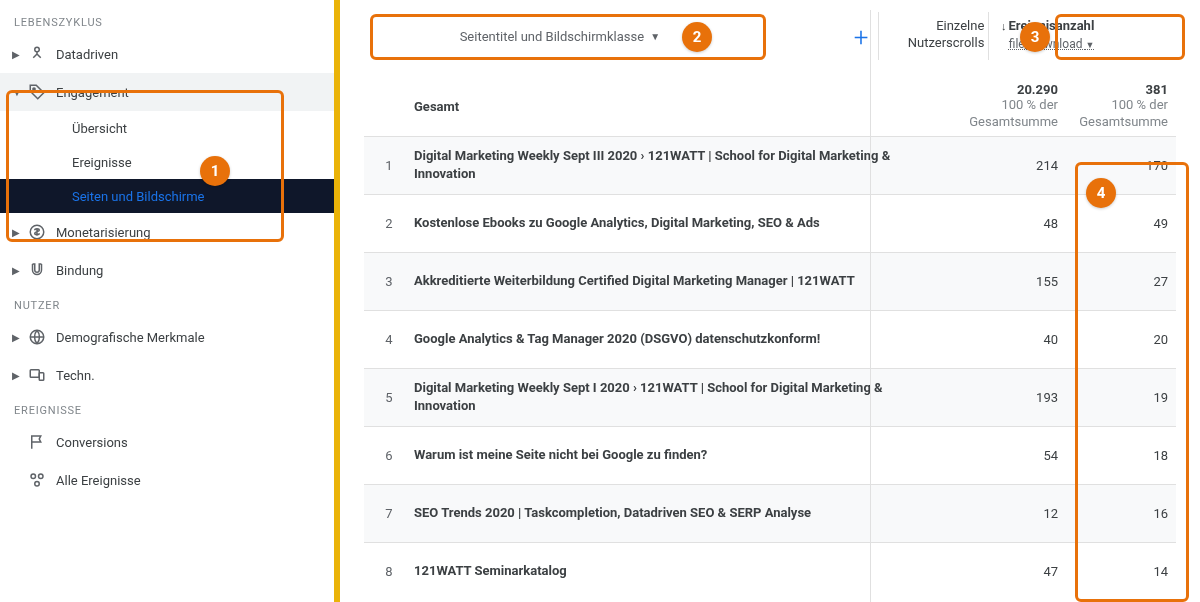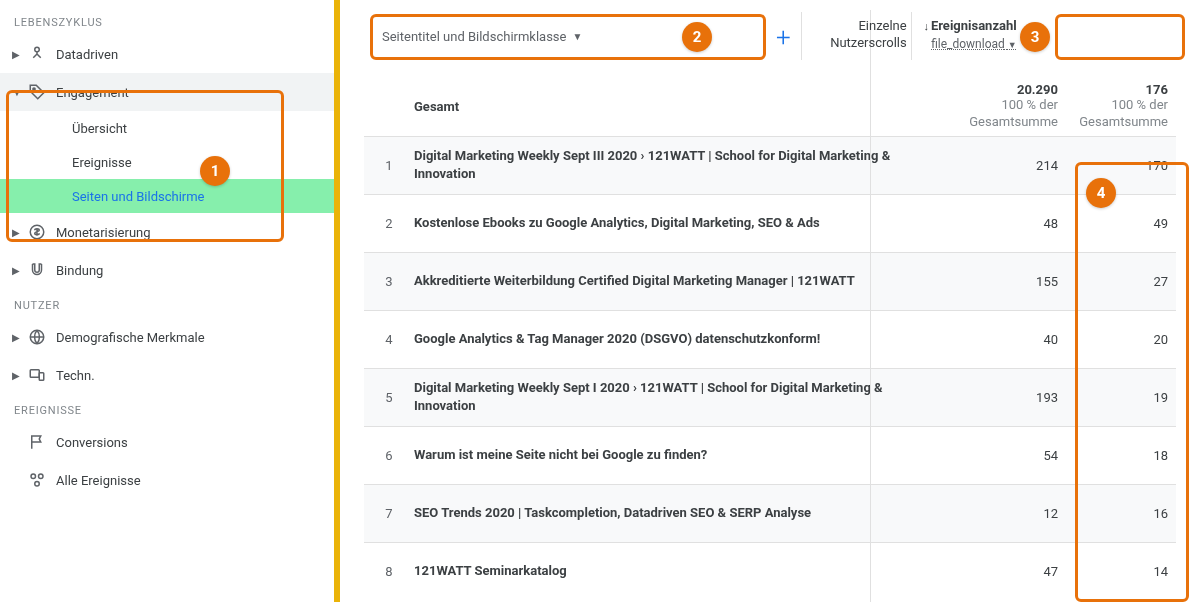--- a/index.html
+++ b/index.html
@@ -52,21 +52,21 @@
   }
   .nav-item.expanded { background: #f1f3f4; }
   .nav-sub {
     display: flex;
     align-items: center;
     min-height: 34px;
     padding: 6px 12px 6px 72px;
     cursor: pointer;
     color: #3c4043;
   }
-  .nav-sub.active { color: #1a73e8; background: #86efac; }
+  .nav-sub.active { color: #1a73e8; background: #0f172a; }
   .nav-subgroup { position: relative; }
 
   
   .callout {
     position: absolute;
     border: 3px solid #e8710a;
     border-radius: 6px;
     pointer-events: none;
   }
   .badge {
@@ -90,21 +90,21 @@
   
   .main {
     flex: 1;
     position: relative;
     padding: 12px 24px 0 24px;
     overflow: hidden;
   }
   .controls {
     display: flex;
     align-items: flex-end;
-    justify-content: flex-start;
+    justify-content: center;
     margin-bottom: 18px;
     position: relative;
   }
   .primary-dim {
     height: 46px;
     display: flex;
     align-items: center;
     padding: 0 18px;
     color: #5f6368;
     width: 390px;
@@ -328,21 +328,21 @@
 
   <div class="table">
     <div class="trow thead">
       <div class="td-rank"></div>
       <div class="td-title">Gesamt</div>
       <div class="td-val">
         <div style="font-weight:700">20.290</div>
         <div class="sub">100 % der Gesamtsumme</div>
       </div>
       <div class="td-val">
-        <div style="font-weight:700">176</div>
+        <div style="font-weight:700">381</div>
         <div class="sub">100 % der Gesamtsumme</div>
       </div>
     </div>
 
     <div id="rows-container">
         <div class="trow">
           <div class="td-rank">1</div>
           <div class="td-title">Digital Marketing Weekly Sept III 2020 › 121WATT | School for Digital Marketing &amp; Innovation</div>
           <div class="td-val">214</div>
           <div class="td-val">170</div>

